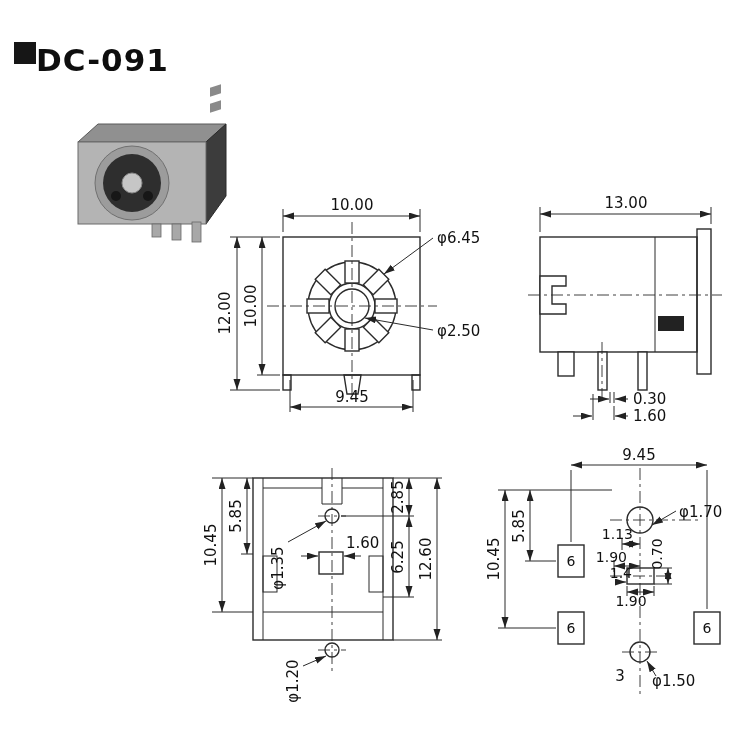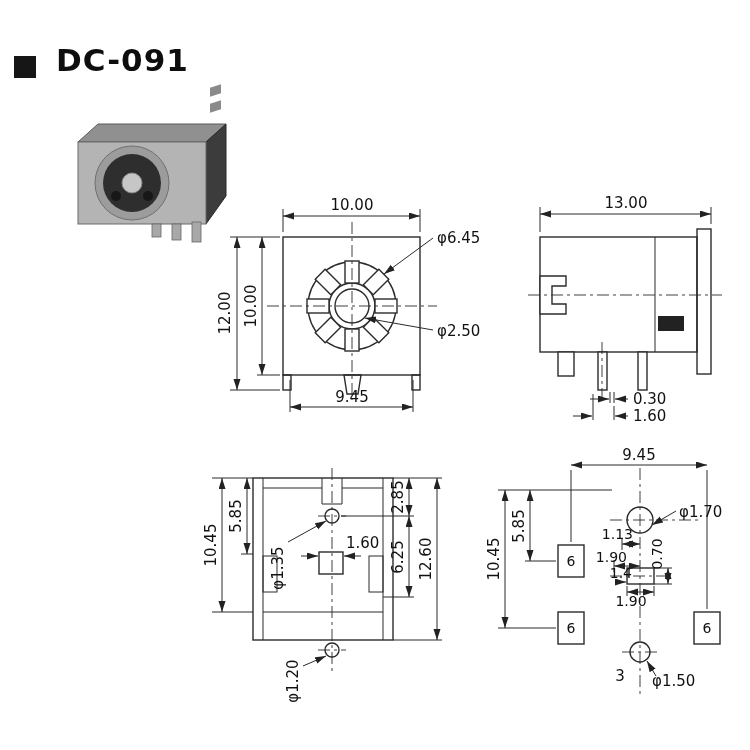--- a/index.html
+++ b/index.html
@@ -1,18 +1,18 @@
 <!DOCTYPE html>
 <html><head>
 <meta charset="utf-8">
 <style>
   html,body{margin:0;padding:0;background:#f2f2f2;}
   .page{position:relative;width:750px;height:750px;background:#ffffff;overflow:hidden;
         font-family:"DejaVu Sans","Liberation Sans",sans-serif;}
-  .header{position:absolute;left:14px;top:42px;display:flex;align-items:flex-end;gap:20px;}
+  .header{position:absolute;left:14px;top:42px;display:flex;align-items:flex-start;gap:0;}
   .bullet{width:22px;height:22px;background:#161616;display:inline-block;}
   .title{font-size:31px;font-weight:600;color:#0e0e0e;letter-spacing:1px;}
   svg.canvas{position:absolute;left:0;top:0;}
   .ln{fill:none;stroke:#2b2b2b;stroke-width:1.4;}
   .lnf{fill:#ffffff;stroke:#2b2b2b;stroke-width:1.4;}
   .thin{fill:none;stroke:#2b2b2b;stroke-width:1;}
   .cl{fill:none;stroke:#2b2b2b;stroke-width:0.9;stroke-dasharray:12 4 3 4;}
   .dim{fill:none;stroke:#2b2b2b;stroke-width:1;}
   .dk{fill:#222222;stroke:none;}
   text{font-family:"DejaVu Sans","Liberation Sans",sans-serif;font-size:15px;fill:#111111;}

